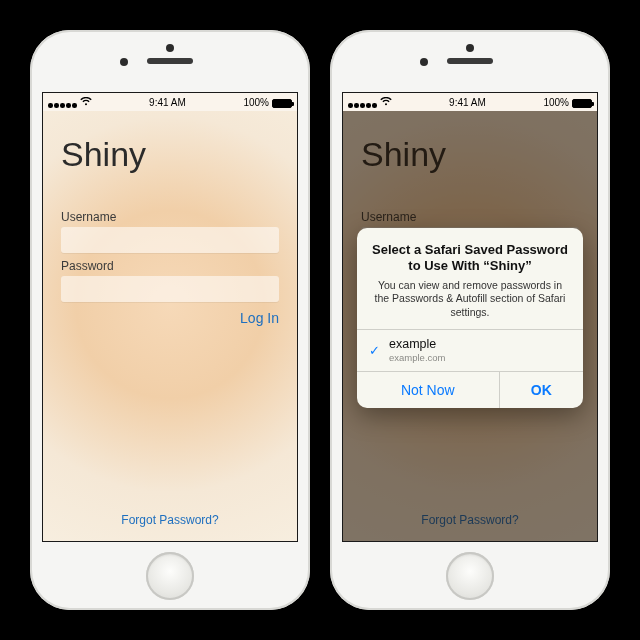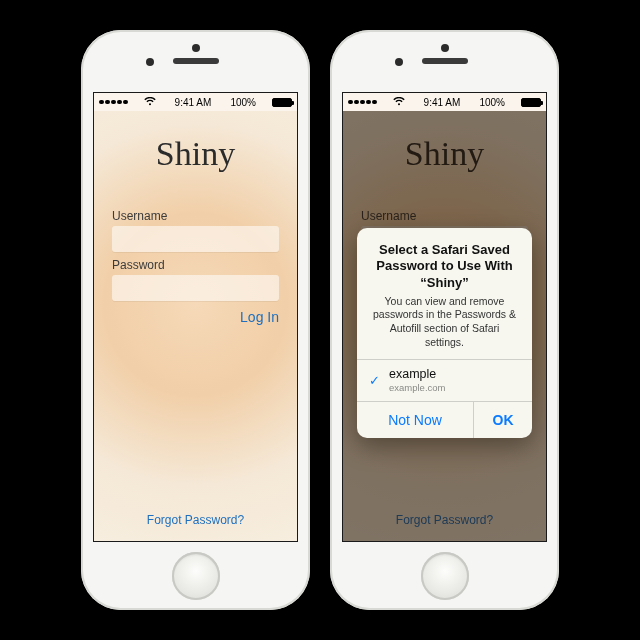--- a/index.html
+++ b/index.html
@@ -8,21 +8,21 @@
     width: 640px;
     height: 640px;
     font-family: -apple-system, "Helvetica Neue", Helvetica, Arial, sans-serif;
     display: flex;
     justify-content: center;
     align-items: center;
     gap: 20px;
     overflow: hidden;
   }
   .phone {
-    width: 229px;
+    width: 280px;
     height: 580px;
     background: #f5f5f3;
     border-radius: 40px;
     padding: 62px 12px 68px 12px;
     position: relative;
     box-shadow: inset 0 0 0 2px #d8d8d4, 0 2px 8px rgba(0,0,0,0.5);
   }
   .speaker {
     position: absolute;
     top: 28px; left: 50%;
@@ -70,21 +70,21 @@
     align-items: center;
     justify-content: space-between;
     padding: 0 5px;
     font-size: 10px;
     font-weight: 500;
     color: #000;
     background: #faf4ec;
     position: relative;
     z-index: 5;
   }
-  .sb-left, .sb-right { display: flex; align-items: center; gap: 16px; }
+  .sb-left, .sb-right { display: flex; align-items: flex-end; gap: 3px; }
   .dots { display: flex; gap: 1.5px; }
   .dot { width: 4.5px; height: 4.5px; border-radius: 50%; background: #000; }
   .wifi { font-size: 10px; }
   .battery {
     width: 20px; height: 9px;
     border: 1px solid #000;
     border-radius: 2px;
     position: relative;
     background: #000;
   }
@@ -99,26 +99,25 @@
   .app {
     position: absolute;
     top: 18px; left: 0; right: 0; bottom: 0;
     background: radial-gradient(circle at 50% 45%, #f6d9b8 0%, #f1cfa8 35%, #f5e8d6 70%, #f7eedf 100%);
     display: flex;
     flex-direction: column;
     align-items: stretch;
     padding: 18px 18px 8px 18px;
   }
   .title {
-    text-align: center;
     font-size: 34px;
     font-weight: 300;
     color: #2b2b2b;
     margin: 6px 0 30px 0;
-    font-family: Liberation Serif, serif;
+    font-family: Liberation Sans, sans-serif;
   }
   .label {
     font-size: 12px;
     color: #3b3b3b;
     margin-bottom: 3px;
     margin-top: 6px;
   }
   .field {
     height: 26px;
     background: rgba(255,255,255,0.55);

